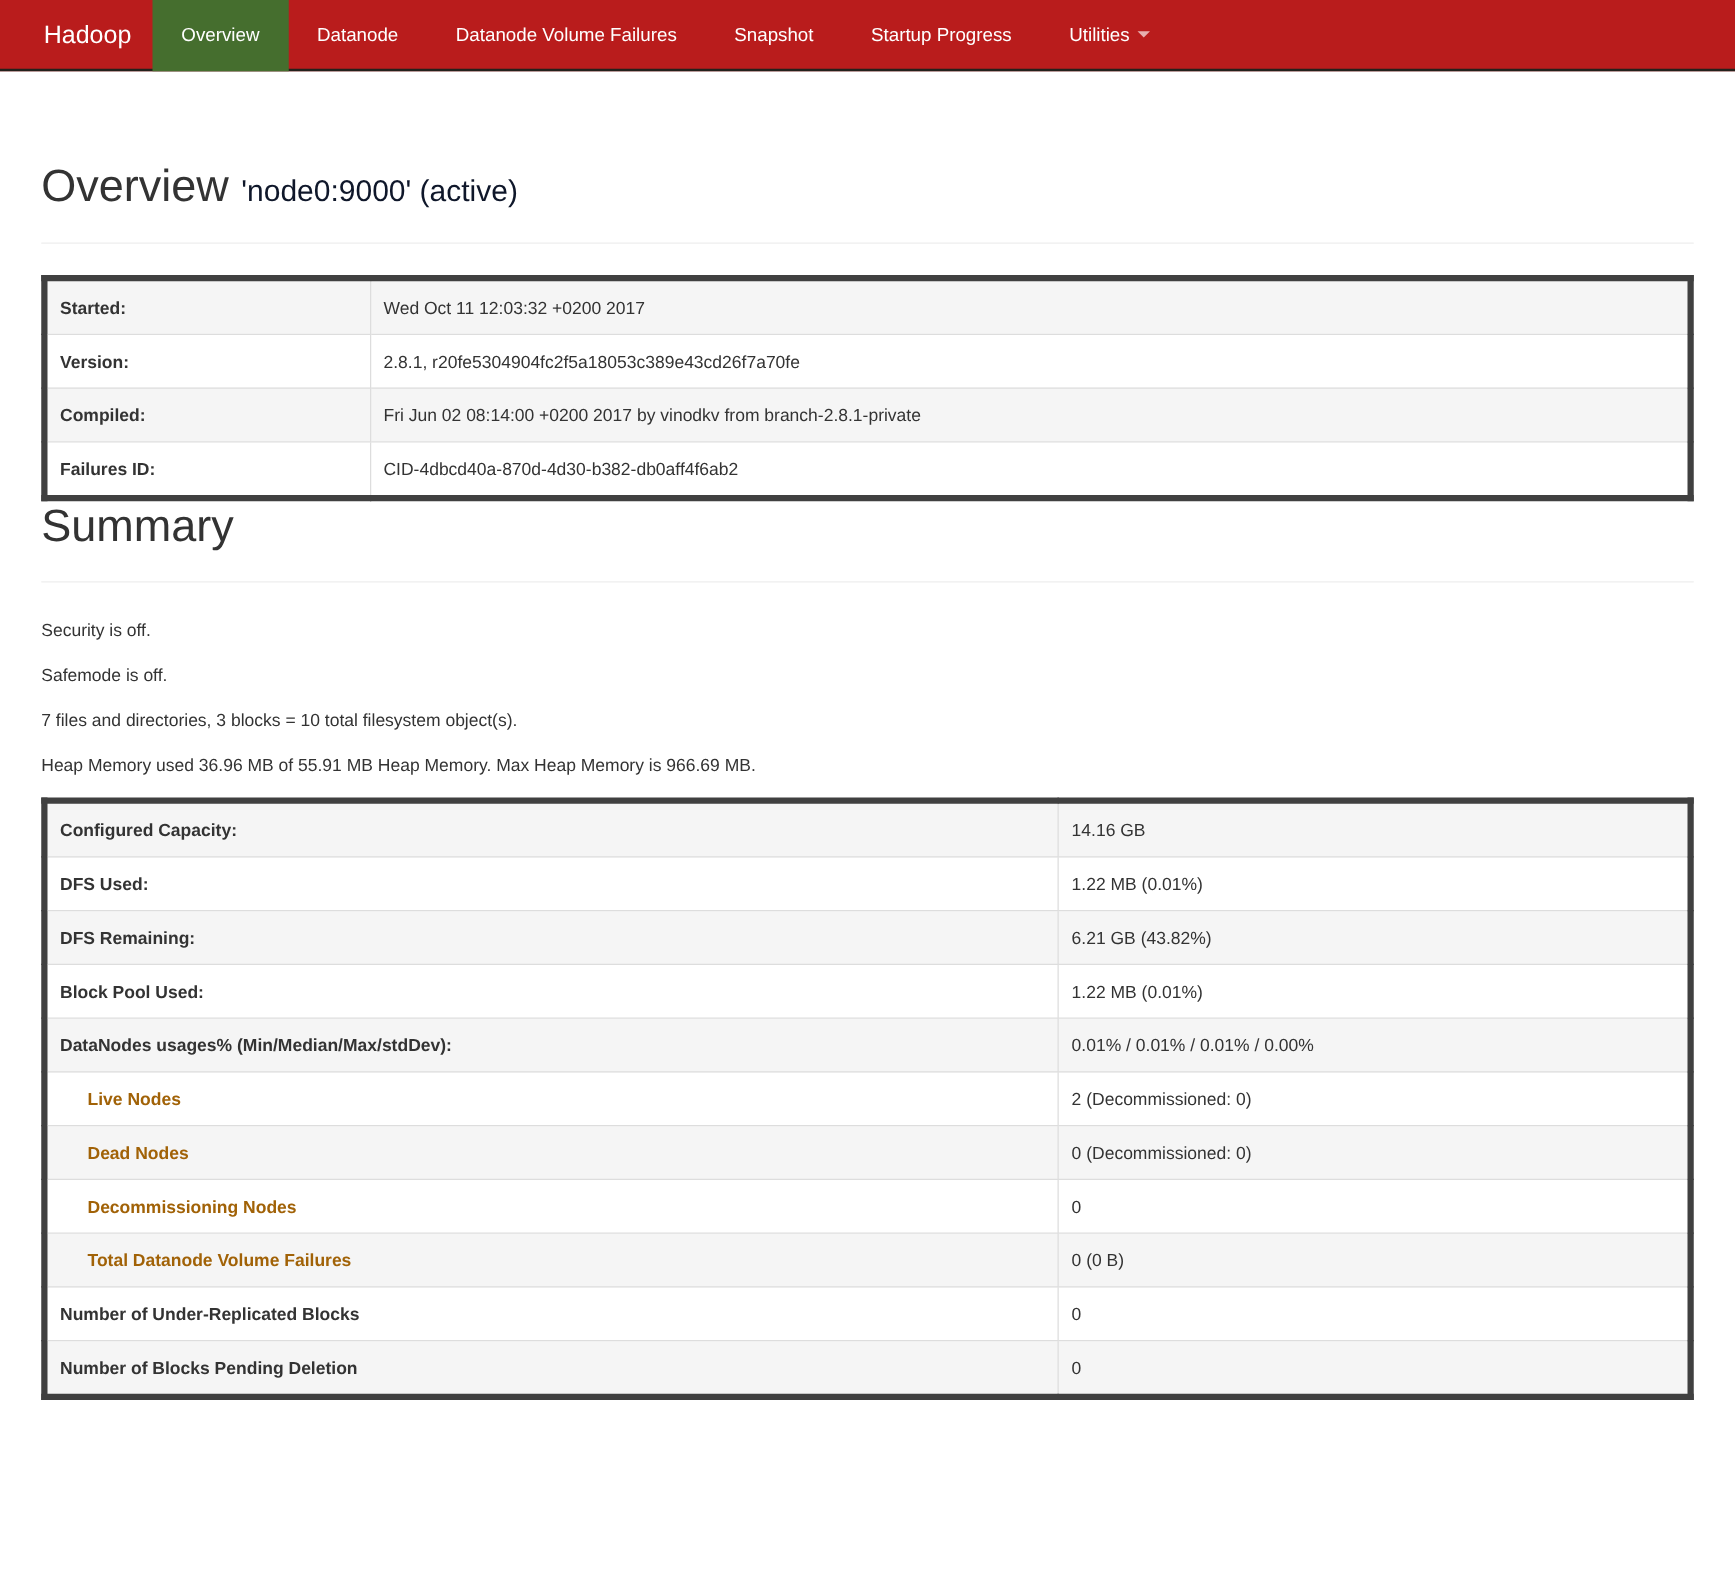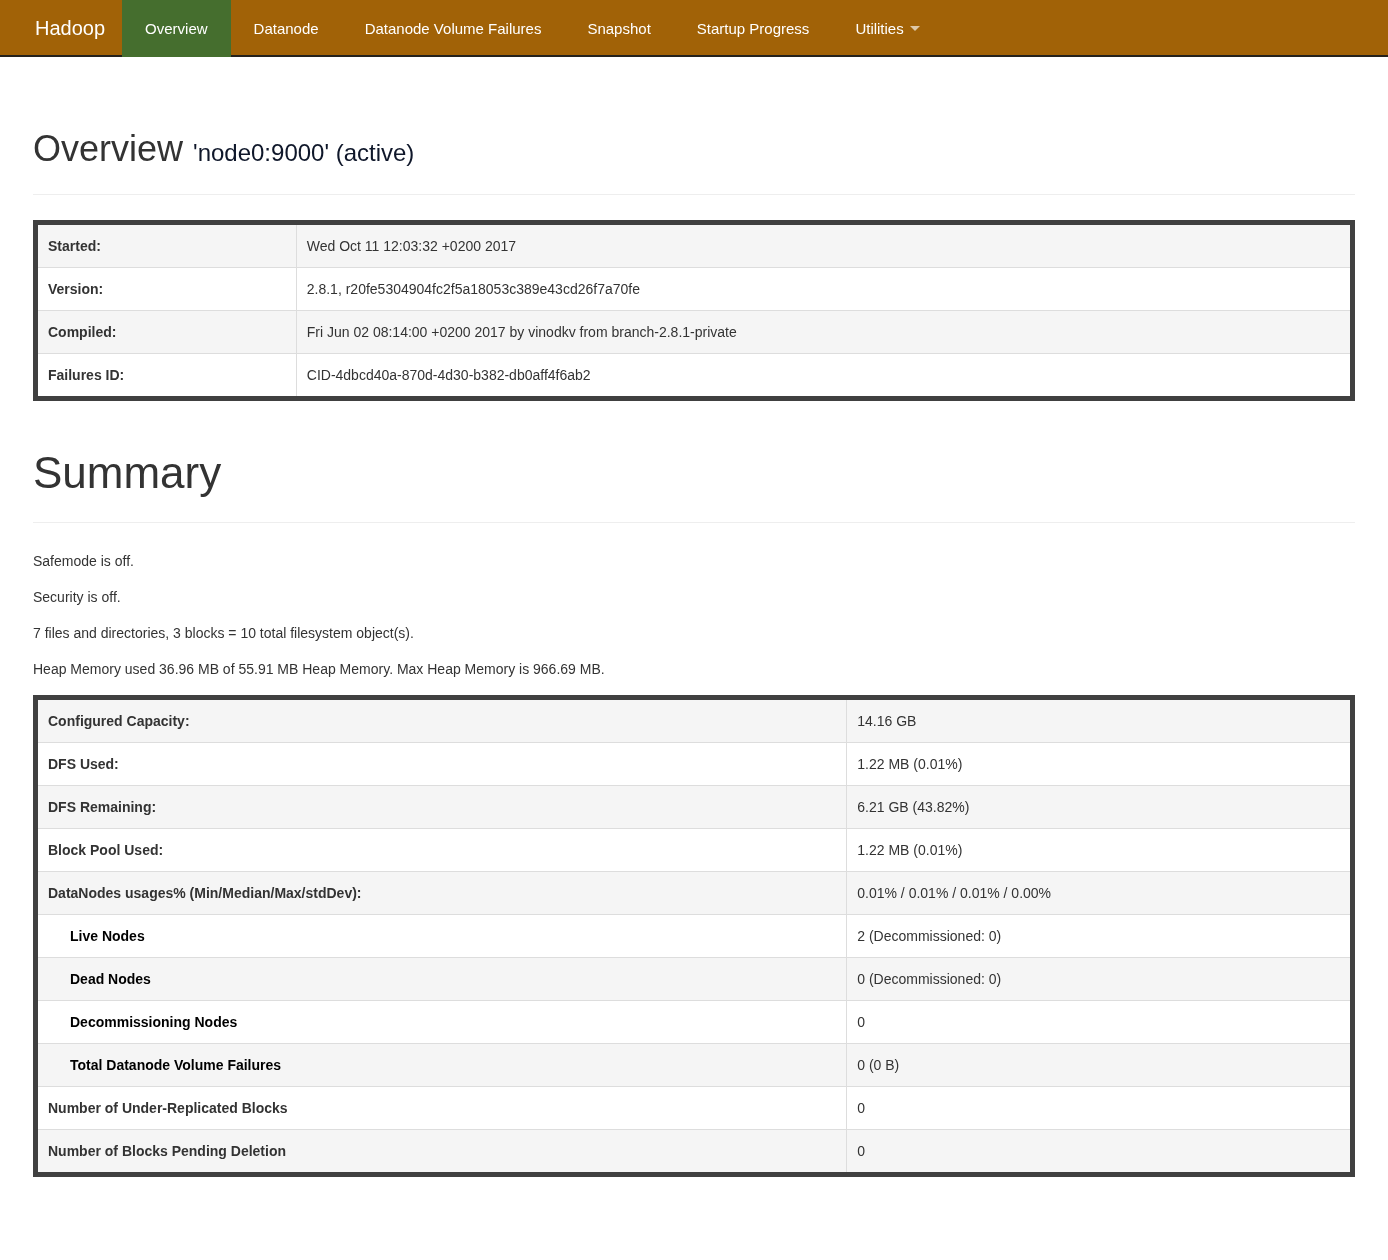--- a/index.html
+++ b/index.html
@@ -8,21 +8,21 @@
     overflow: hidden;
     background: #fff;
     font-family: "Liberation Sans", "DejaVu Sans", sans-serif;
     font-size: 14px;
     color: #333;
   }
 
   
   .navbar {
     height: 57px;
-    background: #a16207;
+    background: #b91c1c;
     border-bottom: 2px solid #24211c;
     display: flex;
     align-items: stretch;
   }
   .navbar-brand {
     color: #fff;
     font-size: 20px;
     line-height: 57px;
     padding: 0 17px 0 35px;
     text-decoration: none;
@@ -55,22 +55,21 @@
 
   h1.page-title {
     margin-top: 72px;
     font-size: 36px;
     font-weight: 400;
     color: #333;
     line-height: 1.1;
   }
   h1.page-title small { font-size: 24px; font-weight: 400; color: #0f172a; }
   h1.section-title {
-    margin-top: 48px;
-    font-size: 44px;
+    font-size: 36px;
     font-weight: 400;
     color: #333;
     line-height: 1.1;
   }
   hr { border: none; border-top: 1px solid #eee; margin: 25px 0; }
 
   p.summary-line { margin: 0 0 16px 0; line-height: 20px; }
   .paras { margin-top: 28px; }
 
   
@@ -84,21 +83,21 @@
     line-height: 20px;
     text-align: left;
     vertical-align: top;
     border: 1px solid #ddd;
     font-size: 14px;
   }
   table.info-table th { font-weight: bold; color: #333; }
   table.info-table tr:nth-child(odd) { background: #f5f5f5; }
   table.overview-table th { width: 19.8%; }
   table.stats-table th { width: 61.6%; }
-  a.stat-link { color: #000000; text-decoration: none; cursor: pointer; padding-left: 22px; }
+  a.stat-link { color: #a16207; text-decoration: none; cursor: pointer; padding-left: 22px; }
 </style>
 </head>
 <body>
 
 <nav class="navbar">
   <a class="navbar-brand">Hadoop</a>
   <ul class="nav-tabs">
     <li class="active">
         <a>Overview</a>
       </li>
@@ -146,22 +145,22 @@
         <th>Failures ID:</th>
         <td>CID-4dbcd40a-870d-4d30-b382-db0aff4f6ab2</td>
       </tr>
     </tbody>
   </table>
 
   <h1 class="section-title">Summary</h1>
   <hr>
 
   <div class="paras">
+    <p class="summary-line">Security is off.</p>
     <p class="summary-line">Safemode is off.</p>
-    <p class="summary-line">Security is off.</p>
     <p class="summary-line">7 files and directories, 3 blocks = 10 total filesystem object(s).</p>
     <p class="summary-line">Heap Memory used 36.96 MB of 55.91 MB Heap Memory. Max Heap Memory is 966.69 MB.</p>
   </div>
 
   <table class="info-table stats-table">
     <tbody>
       <tr>
         <th>Configured Capacity:</th>
         <td>14.16 GB</td>
       </tr>

